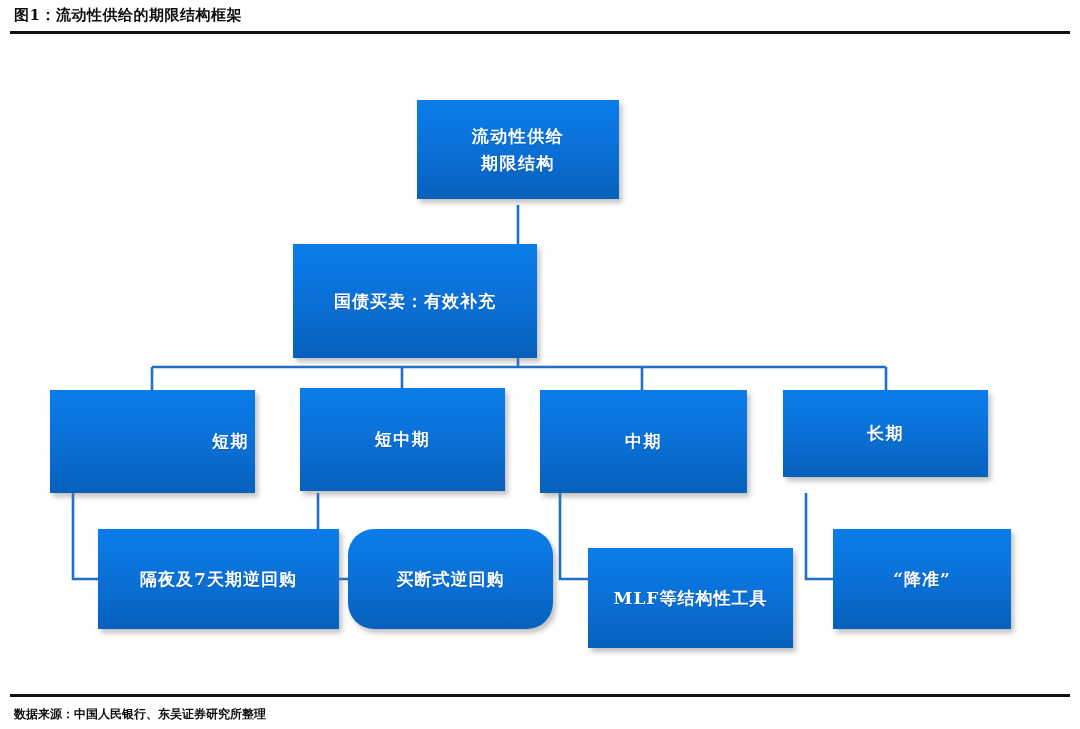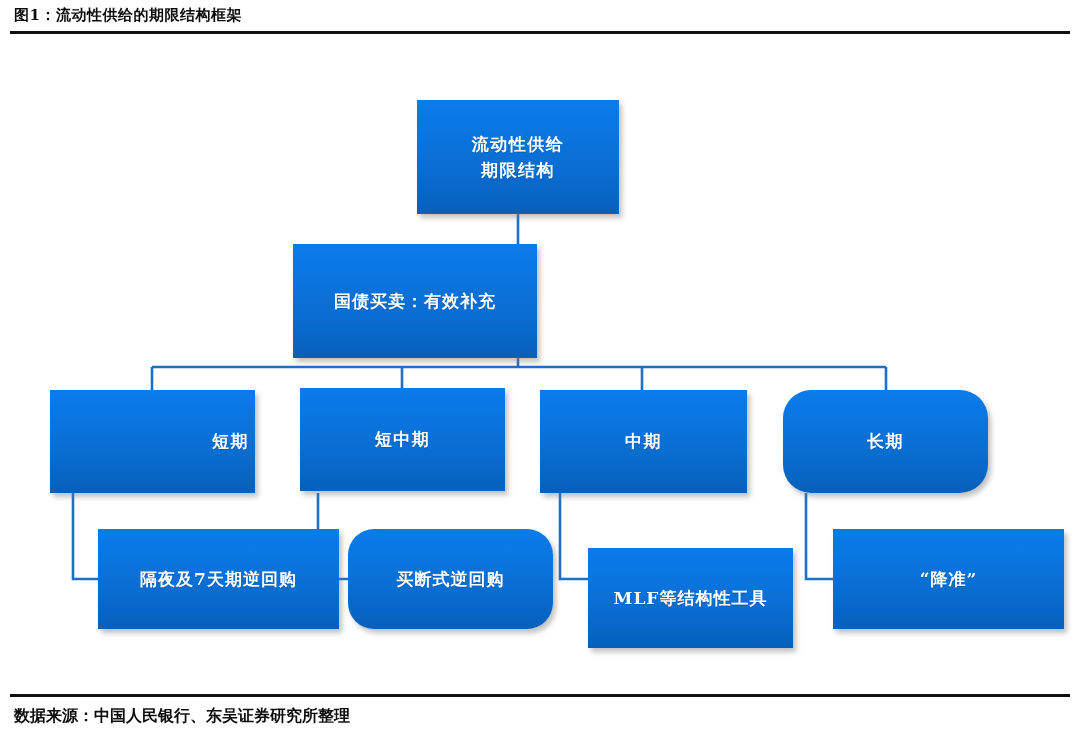--- a/index.html
+++ b/index.html
@@ -51,21 +51,21 @@
     top: 694px;
     width: 1060px;
     height: 3px;
     background: #111111;
   }
   #source-note {
     position: absolute;
     left: 14px;
     top: 706px;
     font-family: "DejaVu Serif", "Liberation Serif", serif;
-    font-size: 16px;
+    font-size: 12px;
     font-weight: bold;
     color: #0d0d0d;
     white-space: nowrap;
   }
 
   
   #diagram {
     position: absolute;
     left: 0;
     top: 33px;
@@ -97,34 +97,34 @@
     color: #ffffff;
     text-align: center;
     line-height: 1.55;
     letter-spacing: 1.5px;
     text-shadow: 0 1px 1px rgba(0,0,0,0.18);
     white-space: pre-line;
     padding: 0 6px;
   }
 
   
-  #node-root      { left: 417px; top: 67px;  width: 202px; height: 114px; }
+  #node-root      { left: 417px; top: 67px;  width: 202px; height: 99px; }
   
   #node-sidenote  { left: 293px; top: 211px; width: 244px; height: 114px; }
   #node-sidenote .node-label { letter-spacing: 1px; }
   
   #node-short     { left: 50px;  top: 357px; width: 205px; height: 103px; justify-content: flex-end; }
   #node-shortmid  { left: 300px; top: 355px; width: 205px; height: 103px; }
   #node-mid       { left: 540px; top: 357px; width: 207px; height: 103px; align-items: center; }
-  #node-long      { left: 783px; top: 357px; width: 205px; height: 103px; border-radius: 28px; }
+  #node-long      { left: 783px; top: 357px; width: 205px; height: 87px; }
   
   #node-repo      { left: 98px;  top: 496px; width: 241px; height: 100px; }
   #node-outright  { left: 348px; top: 496px; width: 205px; height: 100px; border-radius: 26px; }
   #node-mlf       { left: 588px; top: 515px; width: 205px; height: 100px; }
-  #node-rrr       { left: 833px; top: 496px; width: 231px; height: 100px; }
+  #node-rrr       { left: 833px; top: 496px; width: 178px; height: 100px; }
   #node-repo .node-label,
   #node-outright .node-label,
   #node-mlf .node-label,
   #node-rrr .node-label { letter-spacing: 1px; }
 </style>
 </head>
 <body>
 
 <div id="figure-header">
   <div id="figure-title">图1：流动性供给的期限结构框架</div>

